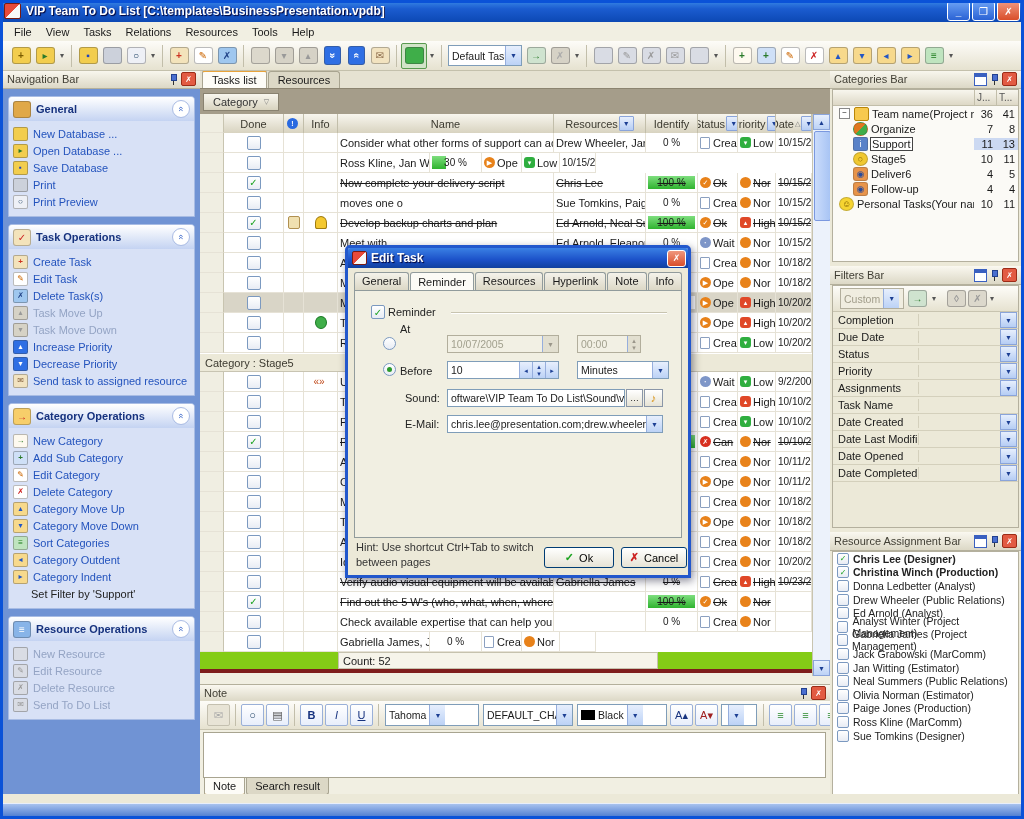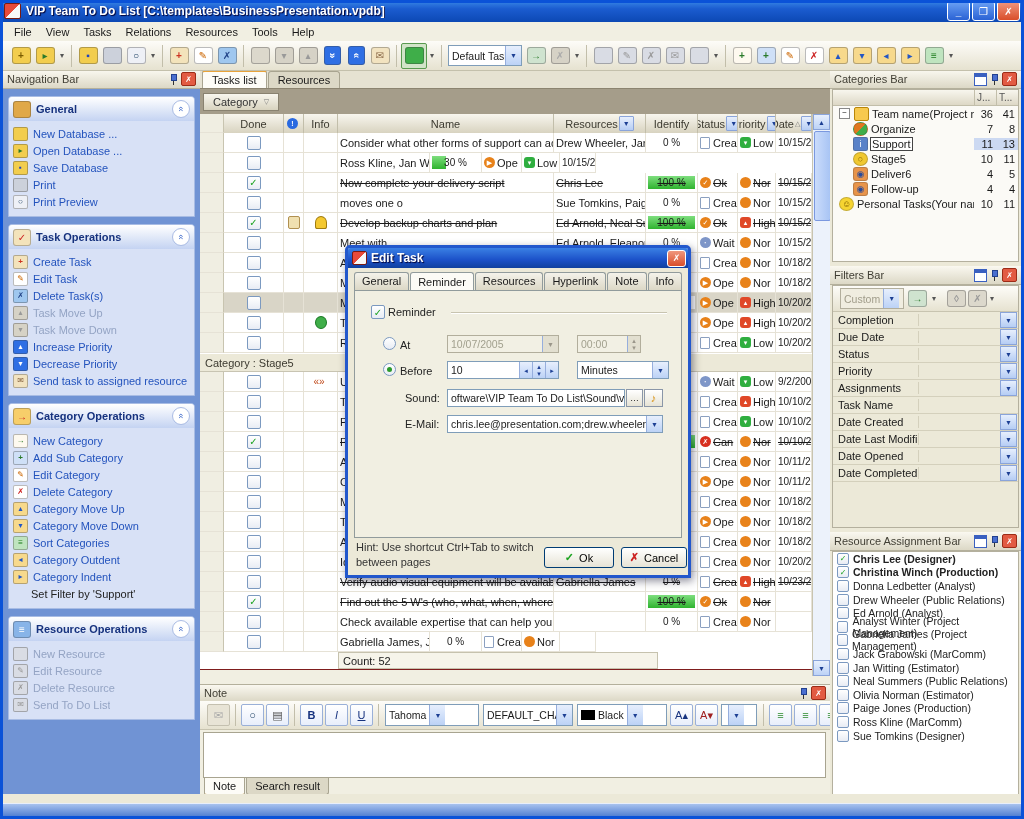--- a/index.html
+++ b/index.html
@@ -74,21 +74,21 @@
   .gridrows{position:absolute;left:0;top:63px;width:612px}
   .trow{display:flex;height:20px;background:#fff;box-sizing:border-box}
   .trow.sel{background:#d9d5c7}
   .cell{border-right:1px solid #e6e2d6;border-bottom:1px solid #e6e2d6;display:flex;align-items:center;padding:0 2px;
         overflow:hidden;white-space:nowrap;box-sizing:border-box;flex:0 0 auto}
   .cell.gut{background:#f0eee2;border-right:1px solid #c8c4b0}
   .cell.ctr{justify-content:center}
   .strike{text-decoration:line-through}
   .band{height:17px;background:#ece9d8;border-bottom:1px solid #c8c4b2;border-top:1px solid #fff;display:flex;align-items:center;
         padding-left:5px;color:#3c3a30}
-  .cfoot{height:17px;display:flex;background:#ffffff;border-bottom:1px solid #7f1d1d}
+  .cfoot{height:17px;display:flex;background:#84cc16;border-bottom:4px solid #7f1d1d}
   .cfoot .cbox{margin-left:138px;width:320px;background:#f6f4ea;border:1px solid #c6c2ae;display:flex;align-items:center;padding-left:4px;box-sizing:border-box}
   .cb{width:12px;height:12px;background:linear-gradient(#fff,#e8ecf4);border:1px solid #7b99c0;border-radius:2px;
       display:flex;align-items:center;justify-content:center;color:#1ca321;font-size:10px;font-weight:bold}
   .sicon{width:11px;height:11px;border-radius:50%;display:flex;align-items:center;justify-content:center;
          font-size:7px;color:#fff;font-weight:bold;margin-right:2px;flex:0 0 auto}
   .sq{border-radius:3px}
   .page-ic{width:8px;height:10px;background:#fff;border:1px solid #8ba0c0;border-radius:1px;margin-right:3px;flex:0 0 auto}
   .pbar{position:relative;width:100%;height:13px;background:#fff;display:flex;align-items:center;justify-content:center}
   .pfill{position:absolute;left:0;top:0;bottom:0;background:linear-gradient(#7ede7e,#2fb32f)}
   .ptxt{position:relative;font-size:10px}
@@ -1566,21 +1566,21 @@
       <div class="dtab">Hyperlink</div>
       <div class="dtab">Note</div>
       <div class="dtab">Info</div>
     </div>
   <div class="dpage">
     <span class="cb" style="position:absolute;left:16px;top:14px">✓</span>
     <span class="dlbl" style="left:33px;top:15px">Reminder</span>
     <span class="hrline" style="left:96px;right:14px;top:21px"></span>
 
     <span class="radio" style="position:absolute;left:28px;top:46px"></span>
-    <span class="dlbl" style="left:45px;top:48px">At</span>
+    <span class="dlbl" style="left:45px;top:32px">At</span>
     <div class="fld dis" style="left:92px;top:44px;width:112px">
       <span class="val">10/07/2005</span>
       <span class="ddbtn" style="background:#e2dfd0;color:#9a968a">▼</span>
     </div>
     <div class="fld dis" style="left:222px;top:44px;width:64px">
       <span class="val">00:00</span>
       <span class="spb" style="background:#e2dfd0;color:#9a968a">
           <span>▴</span>
           <span>▾</span>
         </span>

